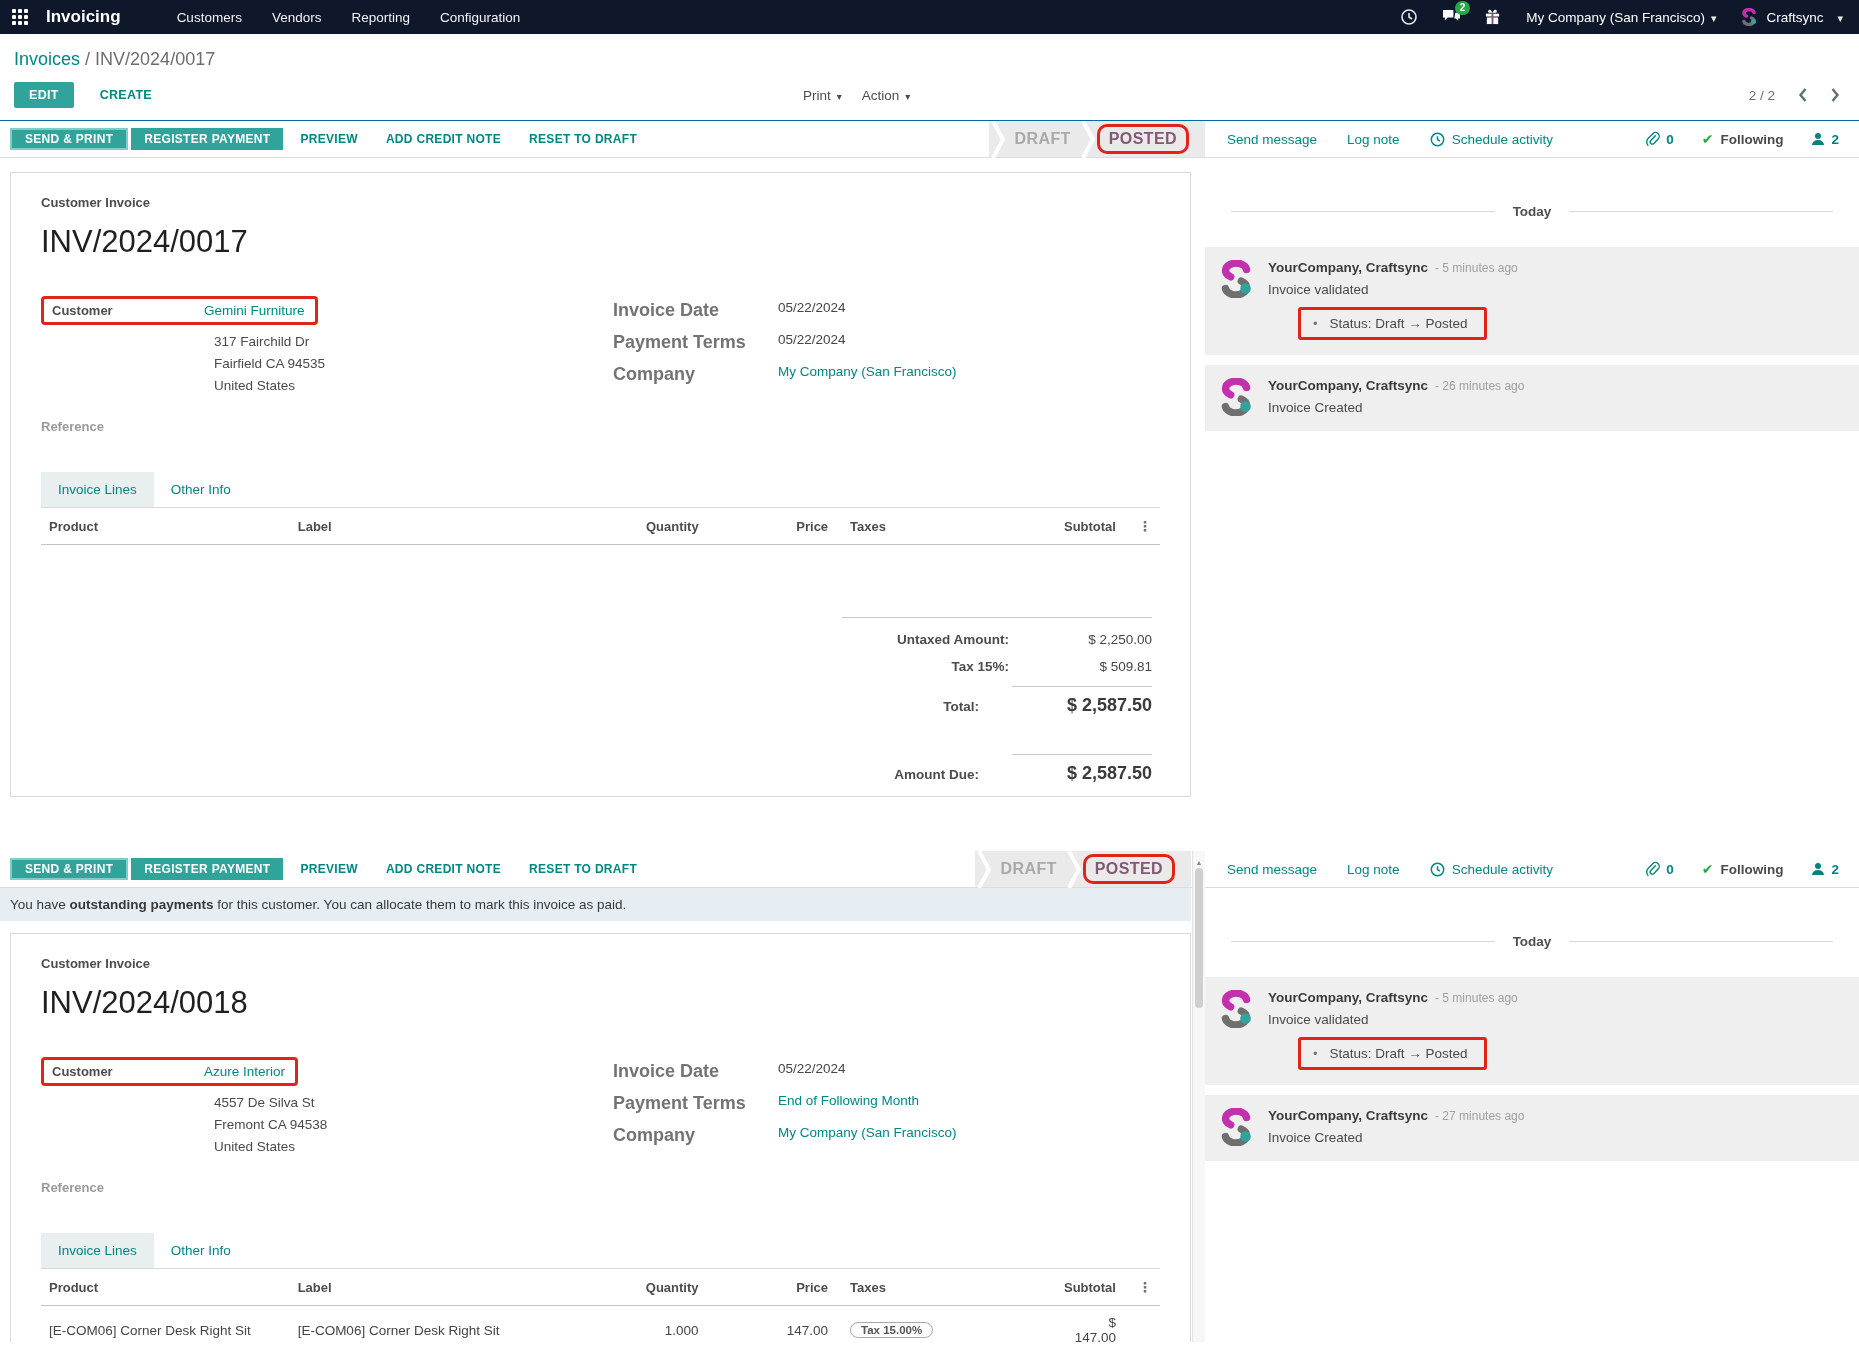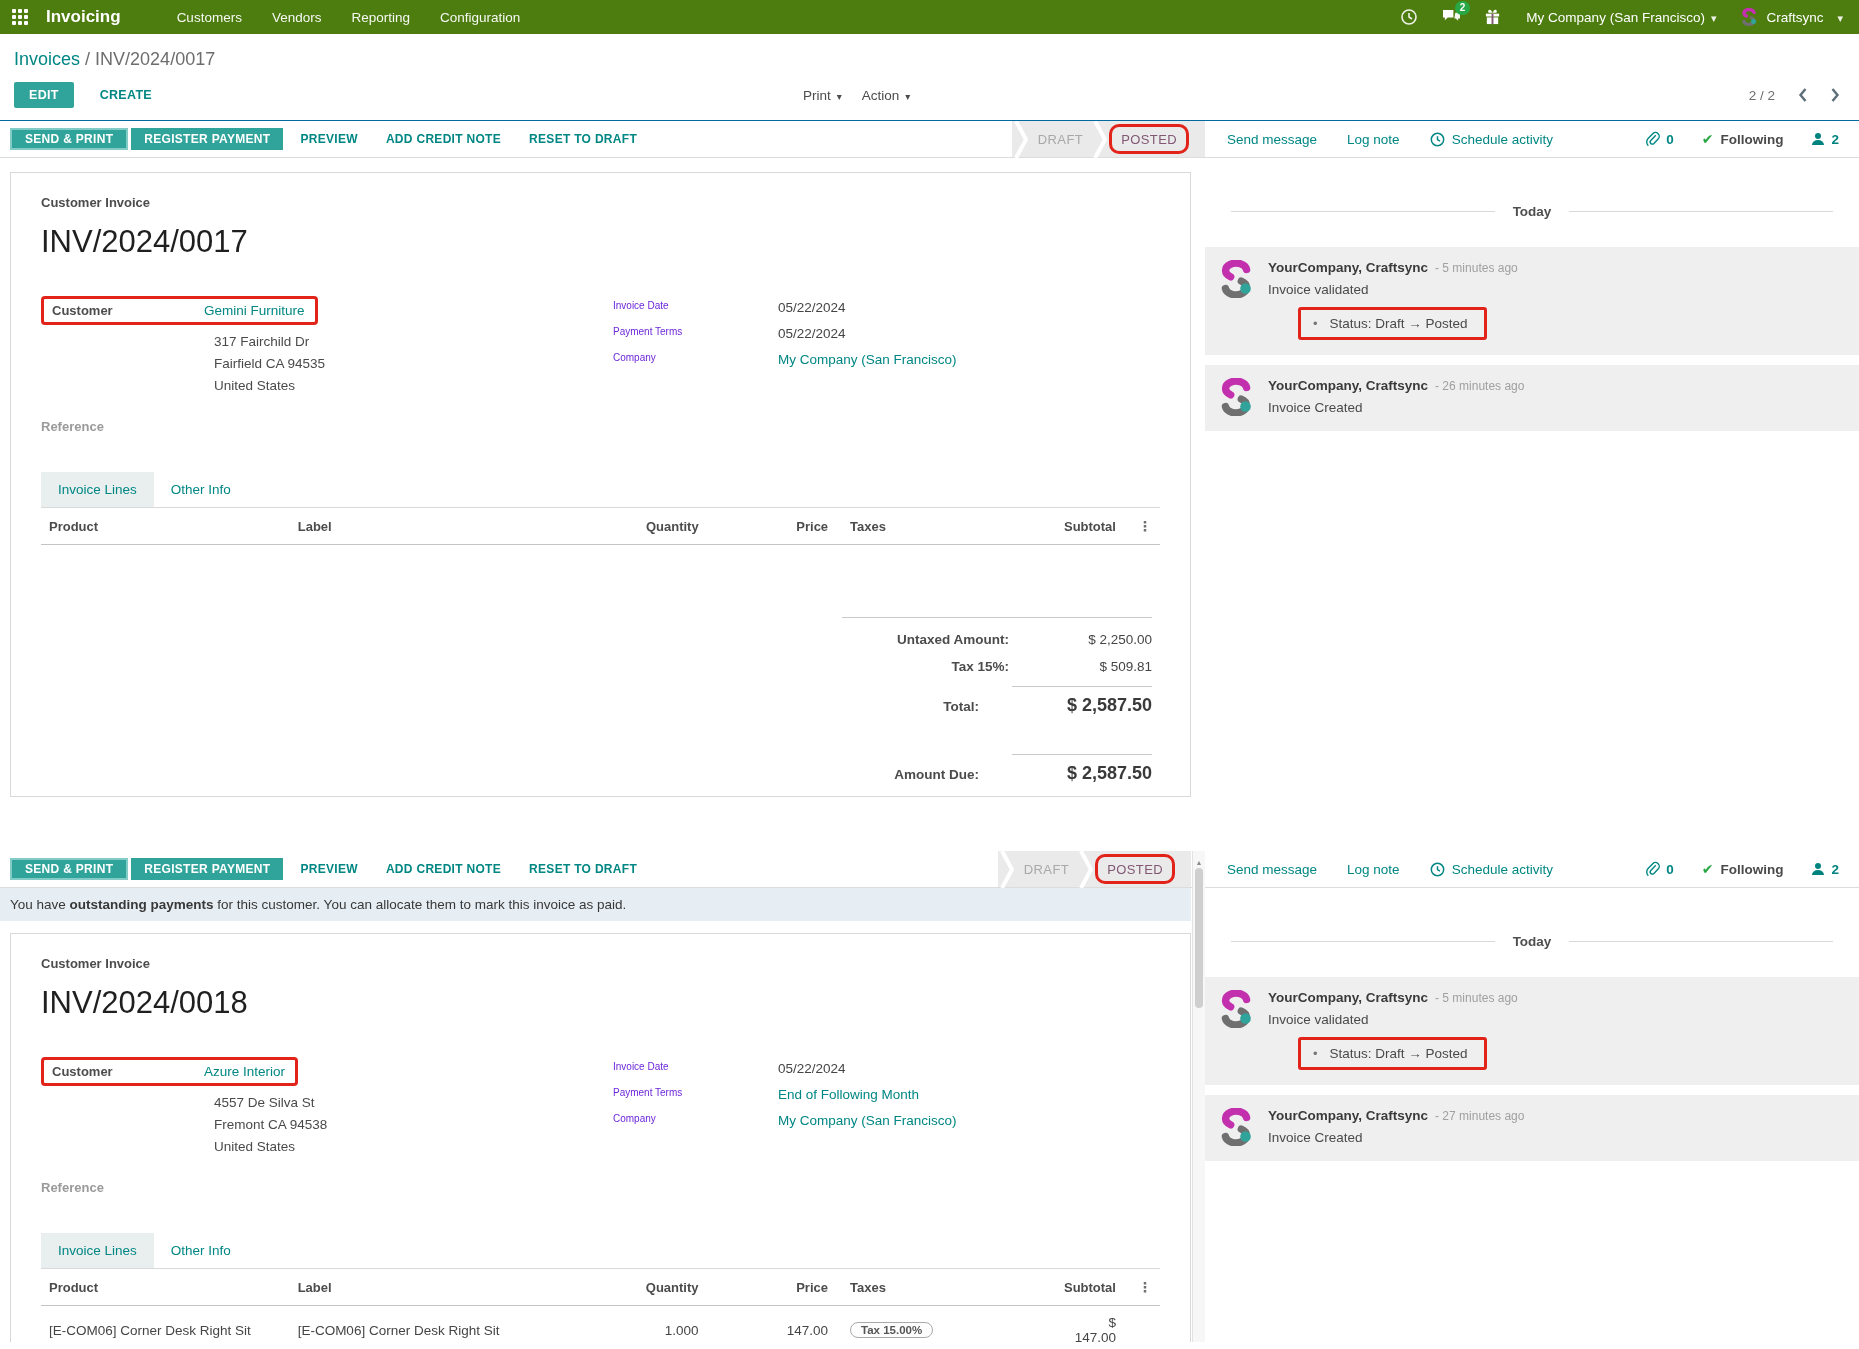--- a/index.html
+++ b/index.html
@@ -2,21 +2,21 @@
 <html><head>
 <meta charset="utf-8">
 <style>
   * { box-sizing: border-box; }
   html,body { margin:0; padding:0; }
   body {
     width:1859px; height:1349px; overflow:hidden; background:#fff;
     font-family:"Liberation Sans","DejaVu Sans",sans-serif; color:#454545;
   }
   
-  .navbar { height:34px; background:#4d7c0f; display:flex; align-items:center; padding:0 16px 0 12px; color:#fff; }
+  .navbar { height:34px; background:#0f172a; display:flex; align-items:center; padding:0 16px 0 12px; color:#fff; }
   .apps-icon { width:16px; height:16px; display:grid; grid-template-columns:repeat(3,1fr); gap:2px; cursor:pointer; }
   .apps-icon i { background:#fff; border-radius:1px; }
   .app-name { font-size:17px; font-weight:bold; margin:0 0 0 18px; }
   .nav-menu { display:flex; gap:30px; margin-left:56px; font-size:13.5px; color:rgba(255,255,255,.95); }
   .nav-menu span { cursor:pointer; }
   .nav-right { margin-left:auto; display:flex; align-items:center; gap:24px; font-size:13.5px; }
   .nav-ico { width:18px; height:18px; display:inline-block; position:relative; }
   .msg-badge { position:absolute; top:-7px; right:-10px; background:#28a745; color:#fff; font-size:10px; font-weight:bold;
     border-radius:9px; padding:1px 5px; line-height:12px; }
   .caret::after { content:"▾"; font-size:11px; margin-left:6px; color:rgba(255,255,255,.9); }
@@ -38,42 +38,42 @@
   .section-1 { height:730px; }
   .section-2 { height:491px; overflow:hidden; }
   .pane-left { width:1205px; position:relative; }
   .pane-right { flex:1; position:relative; }
   .band { height:37px; border-bottom:1px solid #dcdcdc; display:flex; align-items:center; }
   .pane-left .band { padding-left:10px; }
   .btn-fill { background:#30a49b; color:#fff; font-size:12px; font-weight:bold; height:22px; padding:0 13px; border:none; margin-right:3px; cursor:pointer; letter-spacing:.3px; }
   .btn-fill.focused { border:2px solid #83cbc6; }
   .btn-flat { color:#008784; font-size:12px; font-weight:bold; background:none; border:none; padding:0 14px; cursor:pointer; letter-spacing:.3px; }
   .statusbar { margin-left:auto; height:100%; display:flex; align-items:center; background:#eaeaea; padding:0 16px 0 2px; }
-  .status-cell { font-size:13px; font-weight:normal; letter-spacing:.4px; padding:0 10px; cursor:pointer; }
+  .status-cell { font-size:16px; font-weight:bold; letter-spacing:.4px; padding:0 10px; cursor:pointer; }
   .status-draft { color:#a9a9a9; }
   .status-posted { color:#825874; }
   .status-sep { width:14px; height:37px; }
   .red-frame-posted { border:3px solid #e2231a; border-radius:10px; padding:3px 9px; margin-left:2px; }
   
   .warn { background:#e6eef4; padding:9px 10px; font-size:13.5px; color:#383838; }
   
   .sheet { margin:14px 14px 0 10px; background:#fff; border:1px solid #d9d9d9; }
   .section-2 .sheet { margin-top:12px; height:560px; }
   .sheet-inner { padding:22px 30px 0 30px; }
   .doc-type { font-size:13px; font-weight:bold; color:#4c4c4c; }
   .doc-number { font-size:31px; font-weight:500; color:#1f1f1f; margin:14px 0 36px 0; }
   .fields { position:relative; min-height:152px; }
   .customer-frame { display:inline-flex; align-items:center; border:3px solid #e2231a; border-radius:4px; padding:4px 10px 4px 8px; }
   .cust-label { flex:0 0 152px; font-size:13px; font-weight:bold; color:#4c4c4c; }
   .cust-link { font-size:13.5px; color:#008784; cursor:pointer; }
   .address { margin:6px 0 0 173px; font-size:13.5px; color:#4a4a4a; line-height:22px; }
   .reference { margin-top:22px; font-size:13px; font-weight:bold; color:#9a9a9a; }
   .field-right { position:absolute; left:572px; top:4px; width:520px; }
   .frow { display:flex; margin-bottom:11px; }
-  .flabel { flex:0 0 165px; font-size:10px; font-weight:normal; color:#6d28d9; }
+  .flabel { flex:0 0 165px; font-size:18px; font-weight:bold; color:#737373; }
   .fvalue { font-size:13.5px; color:#454545; }
   .fvalue.link { color:#008784; cursor:pointer; }
   
   .tabs { margin-top:24px; border-bottom:1px solid #d9d9d9; display:flex; }
   .tab { padding:10px 17px; font-size:13.5px; color:#008784; cursor:pointer; }
   .tab.active { background:#e8efee; }
   
   table.lines { width:100%; border-collapse:collapse; }
   .lines th { font-size:13px; font-weight:bold; color:#4c4c4c; text-align:left; padding:10px 8px; border-bottom:1px solid #c4c4c4; }
   .lines td { font-size:13.5px; color:#454545; padding:9px 8px; border-bottom:1px solid #e8e8e8; }

